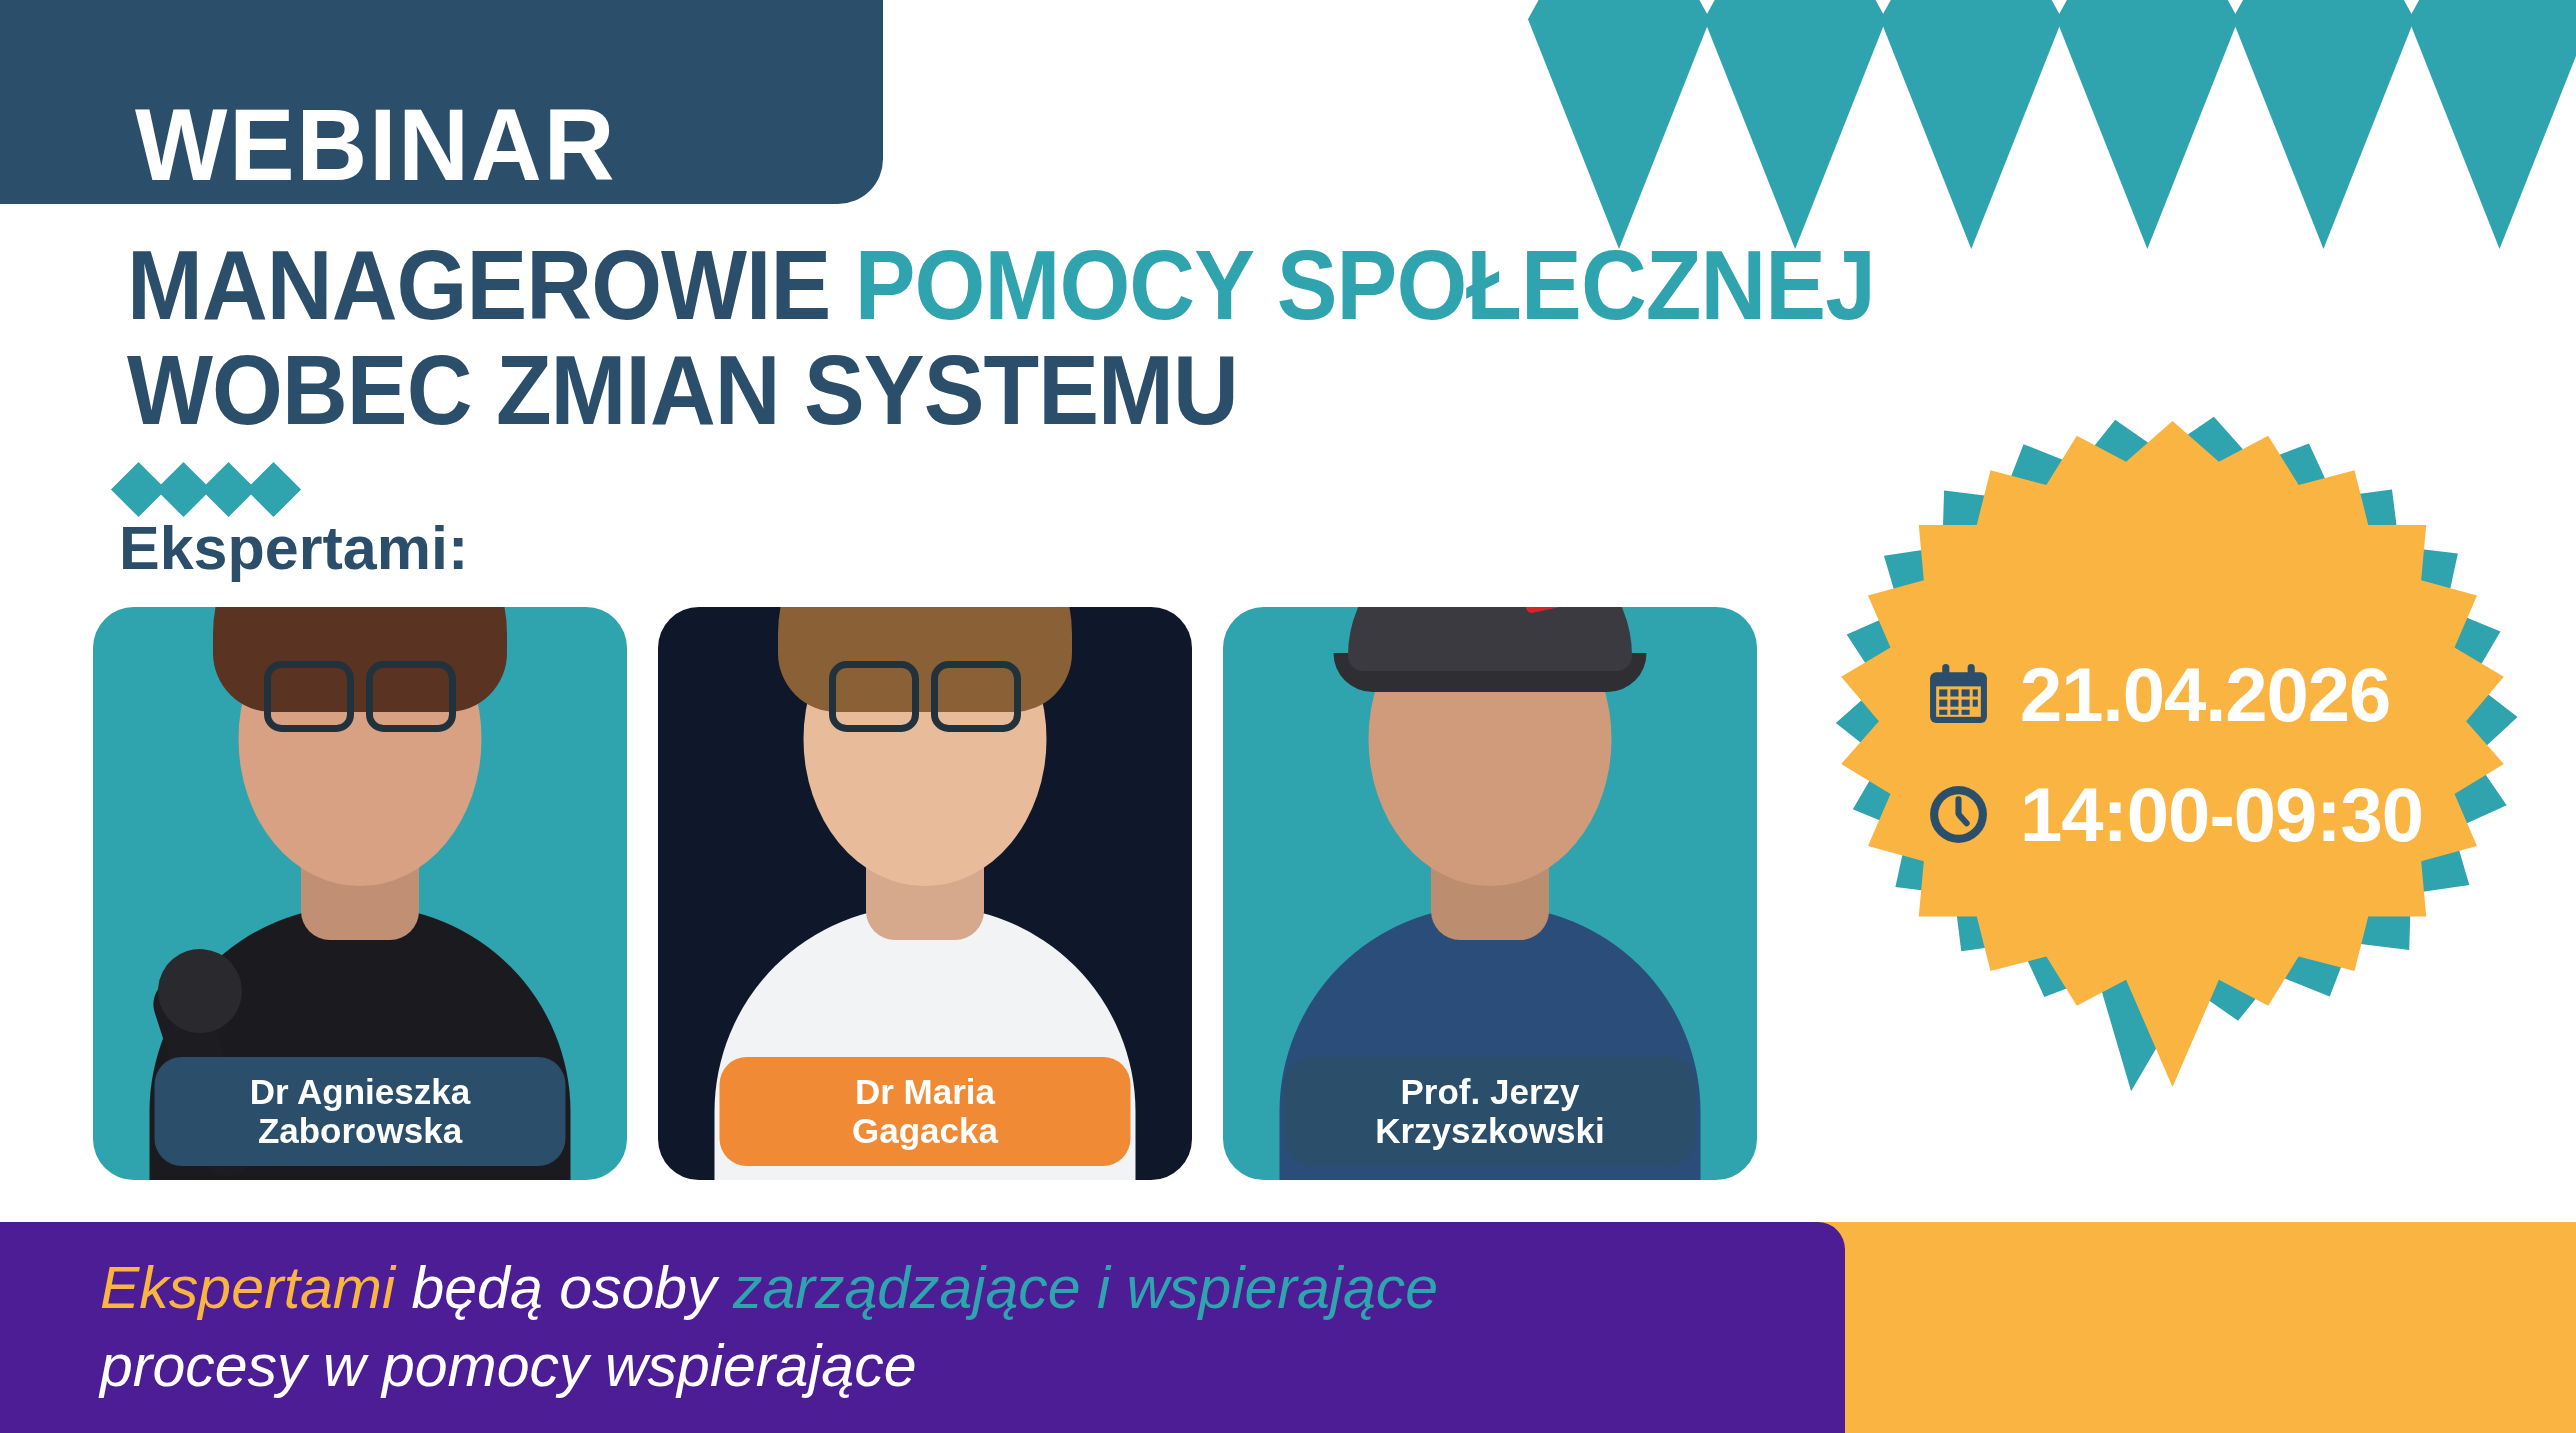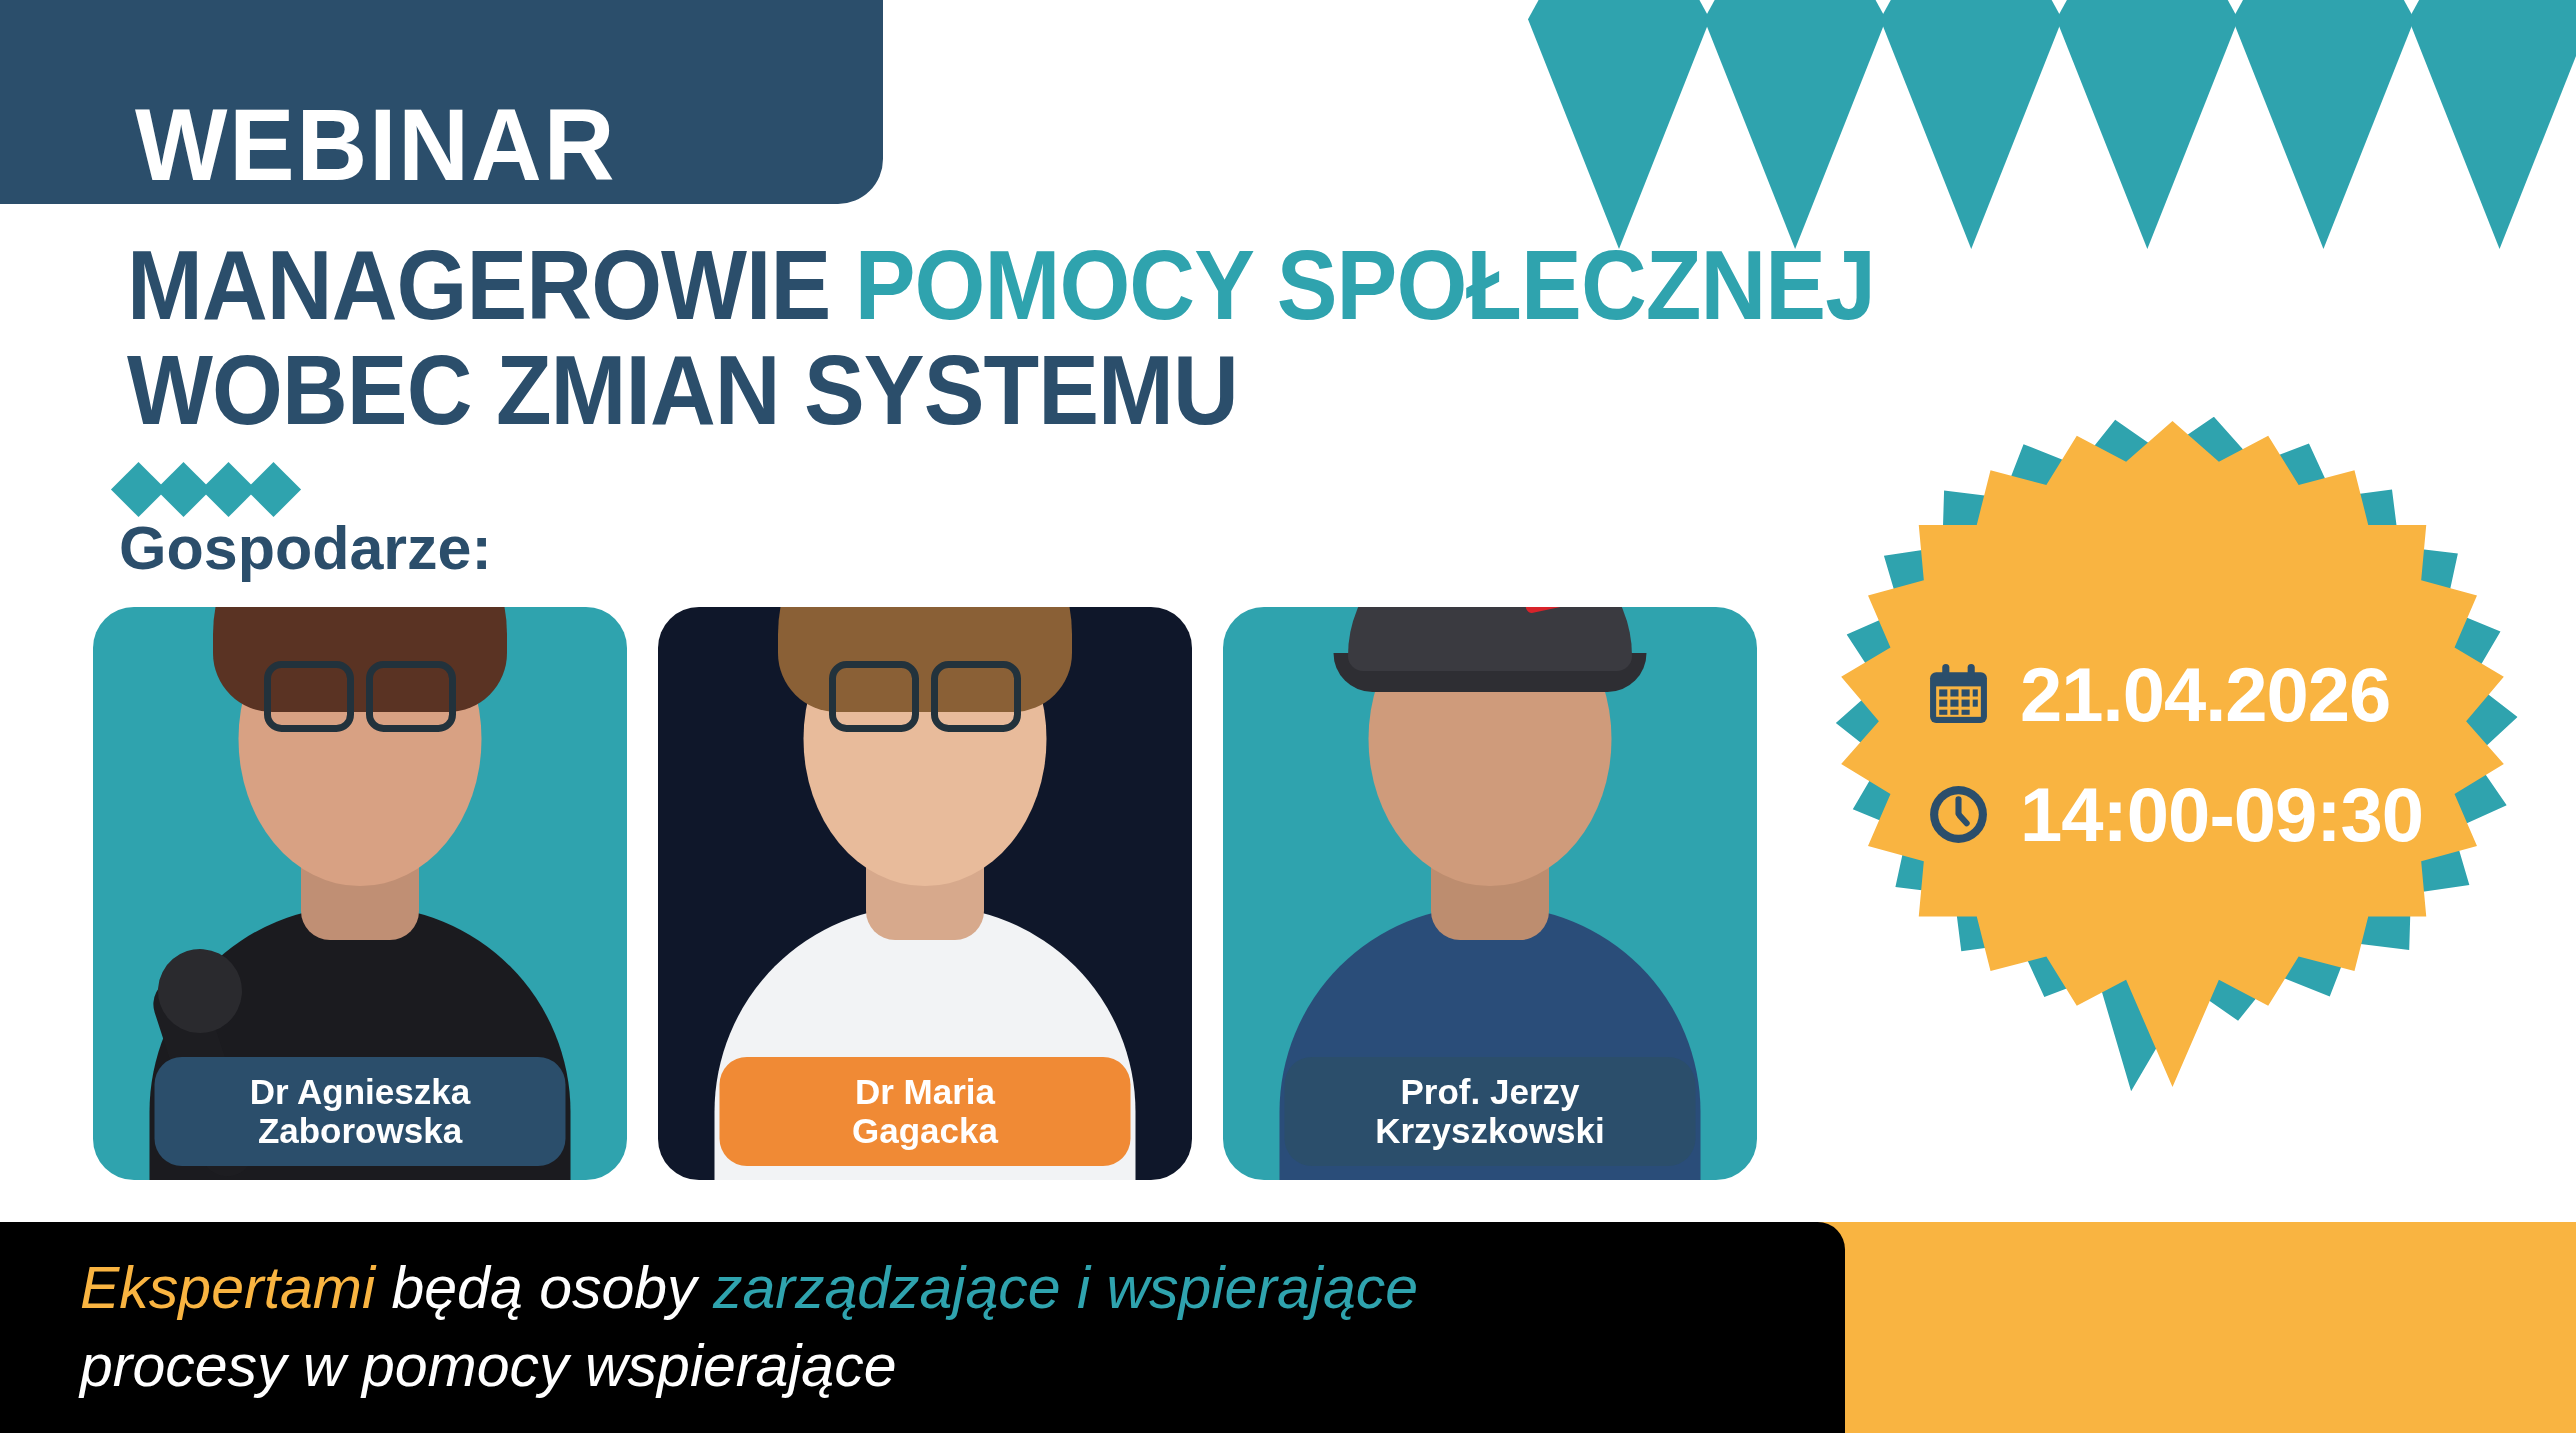--- a/index.html
+++ b/index.html
@@ -172,23 +172,23 @@
   }
   .ic{ width:65px; height:65px; flex:none; }
 
   
   .banner-orange{
     position:absolute; left:0; bottom:0; width:2576px; height:212px;
     background:#f9b441;
   }
   .banner{
     position:absolute; left:0; bottom:0; width:1845px; height:212px;
-    background:#000000; border-radius:0 27.4px 0 0;
+    background:#4c1d95; border-radius:0 27.4px 0 0;
     display:flex; flex-direction:column; justify-content:center;
-    padding-left:80px;
+    padding-left:100px;
   }
   .banner .bline{
     font-size:59px; font-style:italic; line-height:1.32; color:#ffffff;
     font-family:"Liberation Sans", sans-serif; white-space:nowrap;
   }
   .b-orange{ color:#f9b441; }
   .b-teal{ color:#2fa3ae; }
 </style>
 </head>
 <body>
@@ -212,21 +212,21 @@
   </div>
   <div class="line navy">WOBEC ZMIAN SYSTEMU</div>
 </div>
 
 <div class="mini-diamonds">
   <i></i>
   <i></i>
   <i></i>
   <i></i>
 </div>
-<div class="hosts-label">Gospodarze:</div>
+<div class="hosts-label">Ekspertami:</div>
 
 <div class="speakers">
 
   <div class="tile t0">
     <div class="portrait">
       <div class="p-scarf"></div>
       <div class="p-body" style="background:#1b1b1f"></div>
       <div class="p-neck" style="background:#c08f74"></div>
       <div class="p-head" style="background:#d8a183"></div>
       <div class="p-hair" style="background:#5a3323"></div>

